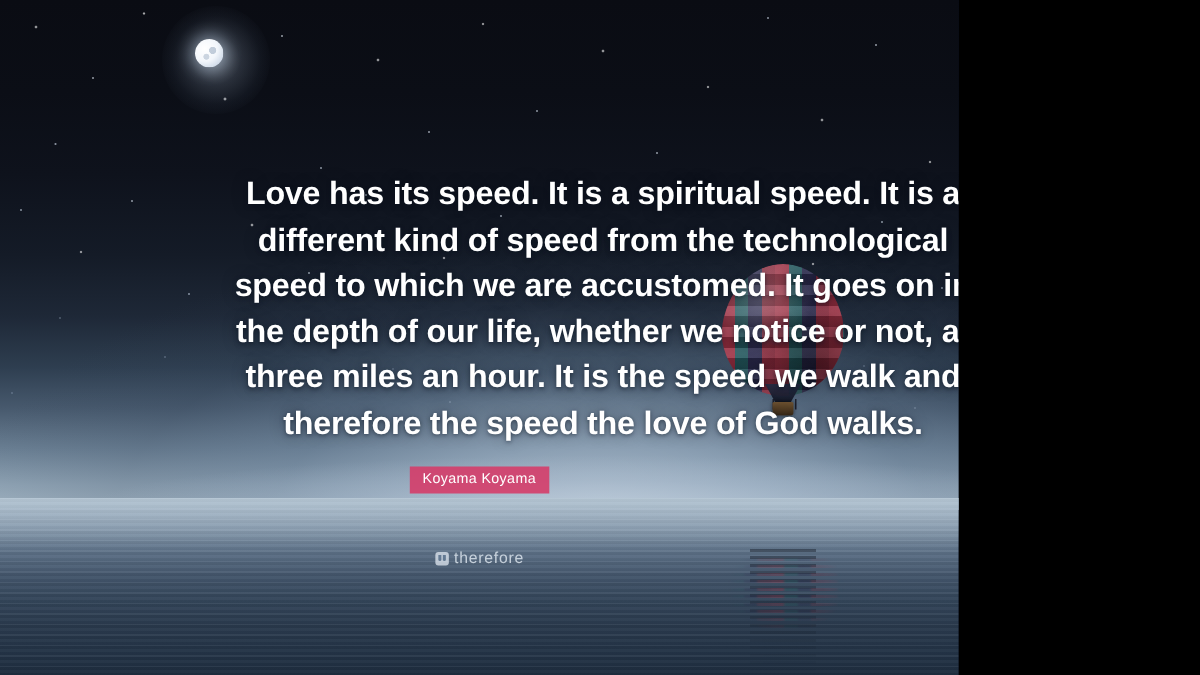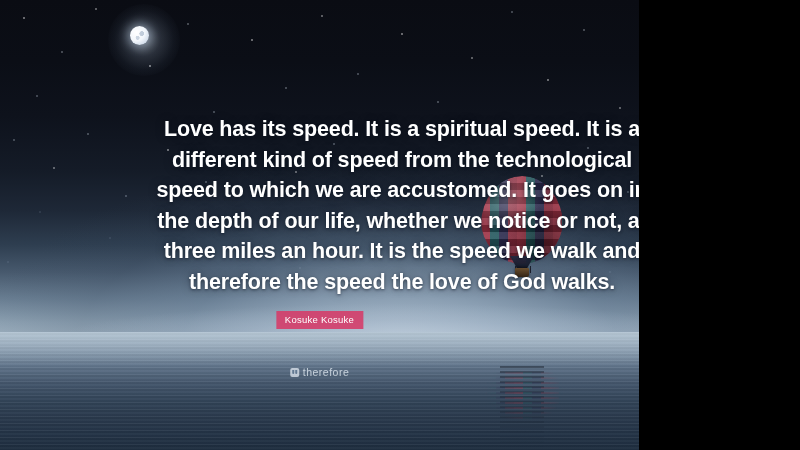--- a/index.html
+++ b/index.html
@@ -372,20 +372,20 @@
     <div class="basket"></div>
   </div>
 
   <div class="mist"></div>
   <div class="water"></div>
   <div class="reflection-dark"></div>
   <div class="reflection"></div>
 
   <div class="quote">Love has its speed. It is a spiritual speed. It is a different kind of speed from the technological speed to which we are accustomed. It goes on in the depth of our life, whether we notice or not, at three miles an hour. It is the speed we walk and therefore the speed the love of God walks.</div>
 
-  <div class="author">Kosuke Kosuke</div>
+  <div class="author">Koyama Koyama</div>
 
   <div class="watermark">
     <span class="wm-badge"></span>
     <span class="wm-text">therefore</span>
   </div>
 
 </div>
 
 </body></html>

